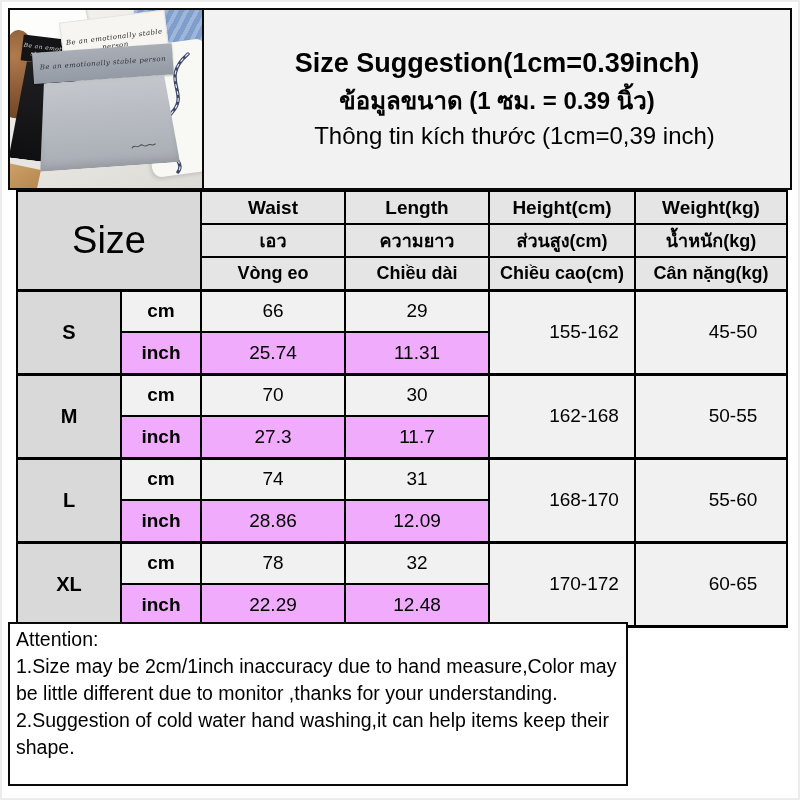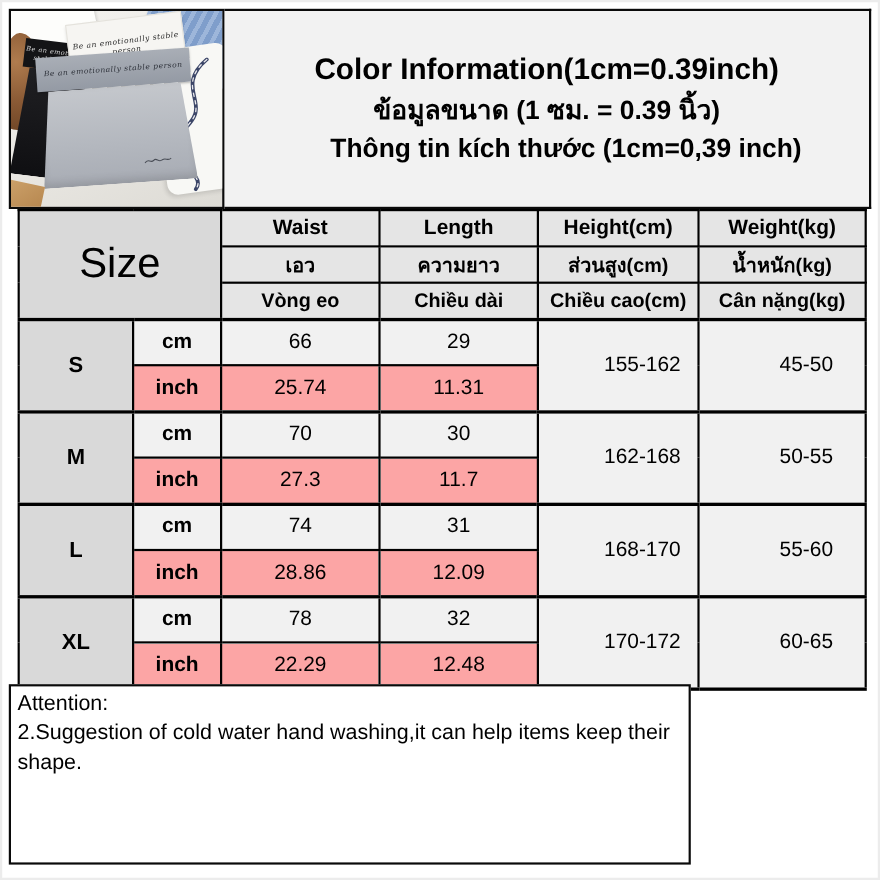--- a/index.html
+++ b/index.html
@@ -8,21 +8,21 @@
           box-shadow: inset 0 0 0 2px #ececec; }
 
   
   .top-row { position:absolute; left:8px; top:8px; width:784px; height:182px; display:flex; }
   .photo-box { position:relative; width:196px; height:182px; border:2px solid #0a0a0a;
                background:linear-gradient(155deg,#f4f3f0 0%,#e9e7e2 55%,#dddbd5 100%); overflow:hidden; flex:0 0 auto; }
   .title-box { flex:1; border:2px solid #0a0a0a; border-left:none; background:#f2f2f2;
                display:flex; flex-direction:column; align-items:center; justify-content:center; text-align:center; }
   .title-en { font-size:27px; font-weight:bold; line-height:1.4; }
   .title-th { font-size:24px; font-weight:bold; line-height:1.5; }
-  .title-vi { font-size:24px; font-weight:bold; line-height:1.4;margin-left:35px; }
+  .title-vi { font-size:24px; font-weight:normal; line-height:1.4;margin-left:35px; }
 
   
   .photo-box > div, .photo-box > svg { position:absolute; }
   .ph-card { left:-14px; top:-10px; width:92px; height:54px; background:#fdfdfb;
              transform:rotate(-12deg); box-shadow:1px 2px 3px rgba(0,0,0,.15); }
   .ph-flower { left:-12px; top:20px; width:36px; height:88px; transform:rotate(6deg);
                background:radial-gradient(circle at 40% 30%,#b07c4e 0%,#8a5a35 55%,#6f4626 100%);
                border-radius:46% 54% 40% 60%/55% 45% 60% 40%; }
   .ph-blue { right:-20px; top:-18px; width:92px; height:78px; transform:rotate(18deg); border-radius:6px;
              background:repeating-linear-gradient(100deg,#7f9ecb 0 5px,#9db6da 5px 9px);
@@ -59,21 +59,21 @@
   .size-table td { border:2px solid #000; text-align:center; vertical-align:middle;
                    font-size:19px; overflow:hidden; white-space:nowrap; }
   .size-table tr.hrow td { height:33px; }
   .size-table tr.drow td { height:42px; }
   td.corner { background:#d9d9d9; font-size:38px; font-weight:normal; }
   td.hdr { background:#e5e5e5; font-weight:bold; }
   td.hdr.sub { font-size:18px; }
   td.szl { background:#d9d9d9; font-weight:bold; font-size:20px; border-bottom-width:3px; border-top-width:3px; }
   td.unit { font-weight:bold; }
   td.g { background:#f1f1f1; }
-  td.w { background:#fca5a5; }
+  td.w { background:#f0abfc; }
   td.range { background:#f1f1f1; border-top-width:3px; border-bottom-width:3px;padding-left:44px; }
   .size-table tr.block-start td { border-top-width:3px; }
 
   
   .attention { position:absolute; left:8px; top:622px; width:620px; height:164px;
                border:2px solid #0a0a0a; background:#fff; padding:2px 8px 0 6px;
                font-size:19.5px; line-height:1.38; }
 </style>
 </head>
 <body>
@@ -109,21 +109,21 @@
         <div class="body">
           <svg class="hem-logo" viewBox="0 0 26 10">
             <path d="M1,7 C4,2 6,8 9,5 C12,2 13,8 17,5 C20,3 22,7 25,4" fill="none" stroke="#4a4e57" stroke-width="1"></path>
           </svg>
         </div>
       </div>
       <div class="ph-tan"></div>
     </div>
 
     <div class="title-box">
-      <div class="title-en">Color Information(1cm=0.39inch)</div>
+      <div class="title-en">Size Suggestion(1cm=0.39inch)</div>
       <div class="title-th">ข้อมูลขนาด (1 ซม. = 0.39 นิ้ว)</div>
       <div class="title-vi">Thông tin kích thước (1cm=0,39 inch)</div>
     </div>
   </div>
 
   <table class="size-table">
     <colgroup>
       <col style="width:104px">
         <col style="width:80px">
         <col style="width:144px">
@@ -205,16 +205,17 @@
       <tr class="drow">
         <td class="unit w">inch</td>
         <td class="w">22.29</td>
         <td class="w">12.48</td>
       </tr>
     </tbody>
   </table>
 
   <div class="attention">
     <div>Attention:</div>
+    <div>1.Size may be 2cm/1inch inaccuracy due to hand measure,Color may be little different due to monitor ,thanks for your understanding.</div>
     <div>2.Suggestion of cold water hand washing,it can help items keep their shape.</div>
   </div>
 
 </div>
 
 </body></html>

